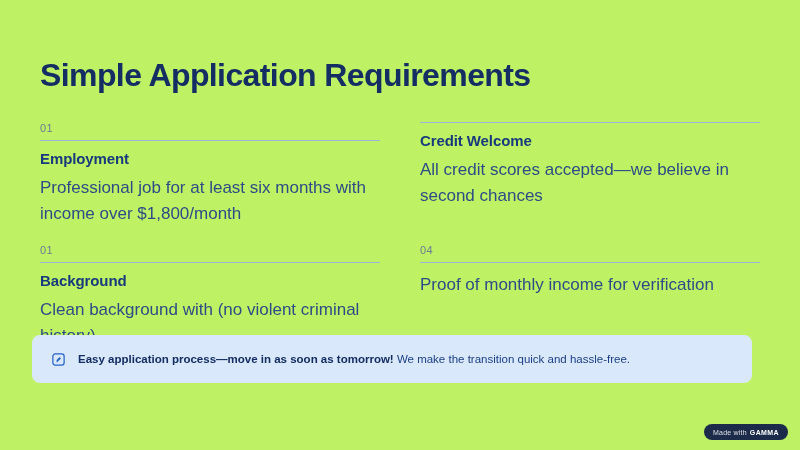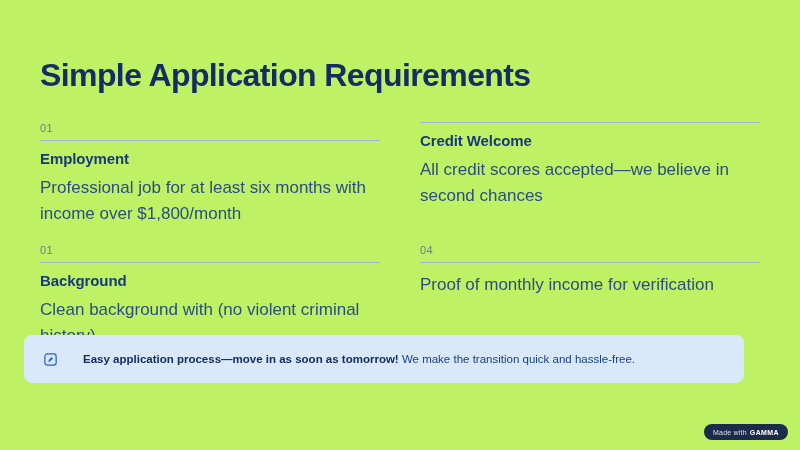--- a/index.html
+++ b/index.html
@@ -66,31 +66,30 @@
     letter-spacing: -0.1px;
   }
   .item-desc {
     font-size: 17px;
     color: #2d4c85;
     line-height: 1.5;
     max-width: 330px;
   }
   .callout {
     position: absolute;
-    left: 24px;
+    left: 32px;
     top: 335px;
     width: 720px;
     height: 48px;
     background: #d9e8fb;
     border-radius: 8px;
     display: flex;
     align-items: center;
     padding: 0 18px;
     box-sizing: border-box;
-    gap: 13px;
   }
   .callout-icon {
     width: 16px;
     height: 16px;
     margin-right: 12px;
     flex: 0 0 auto;
     display: flex;
     align-items: center;
     justify-content: center;
   }

